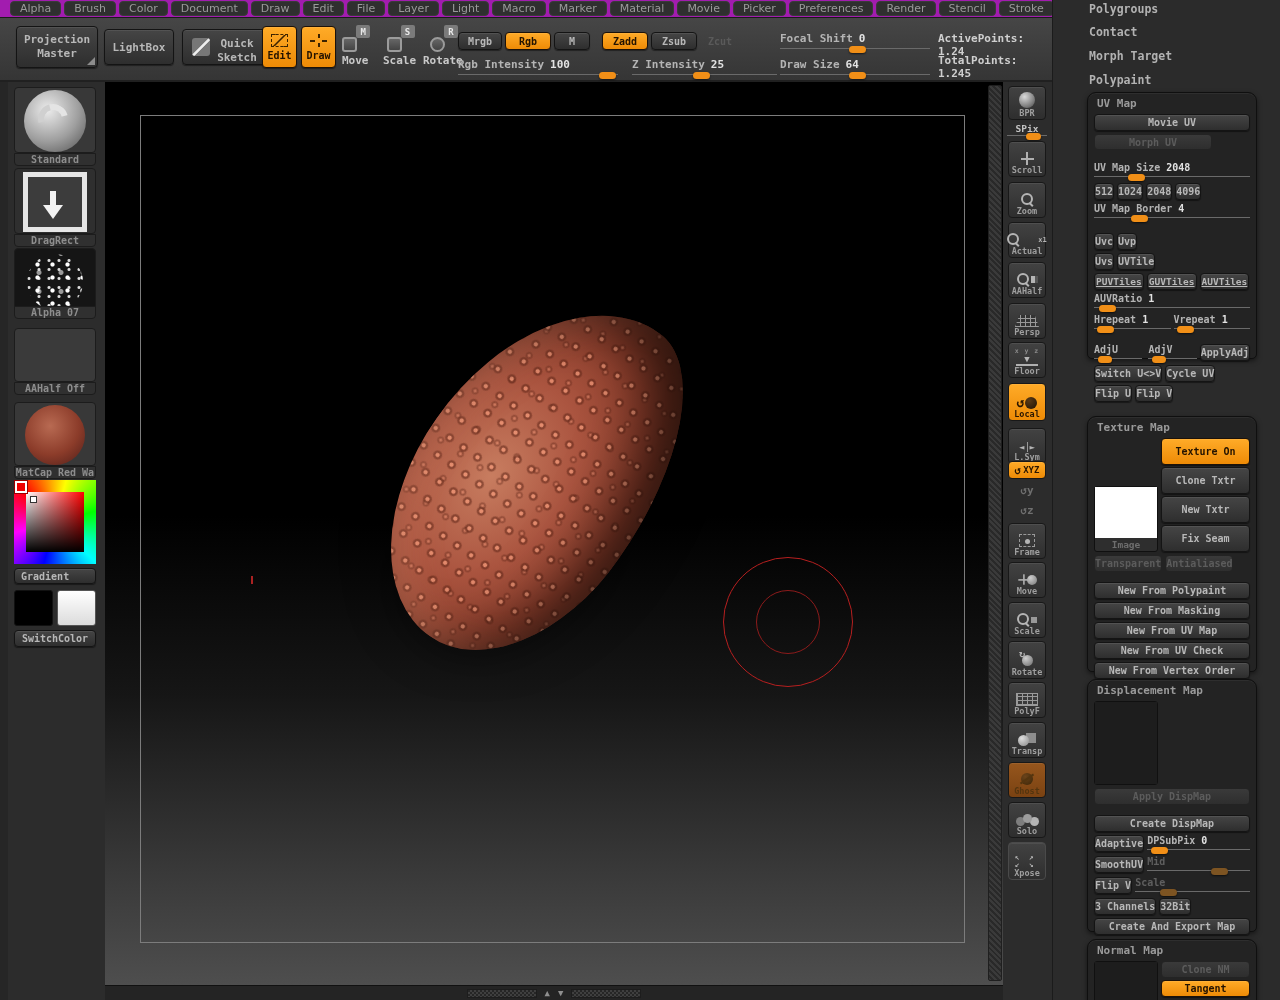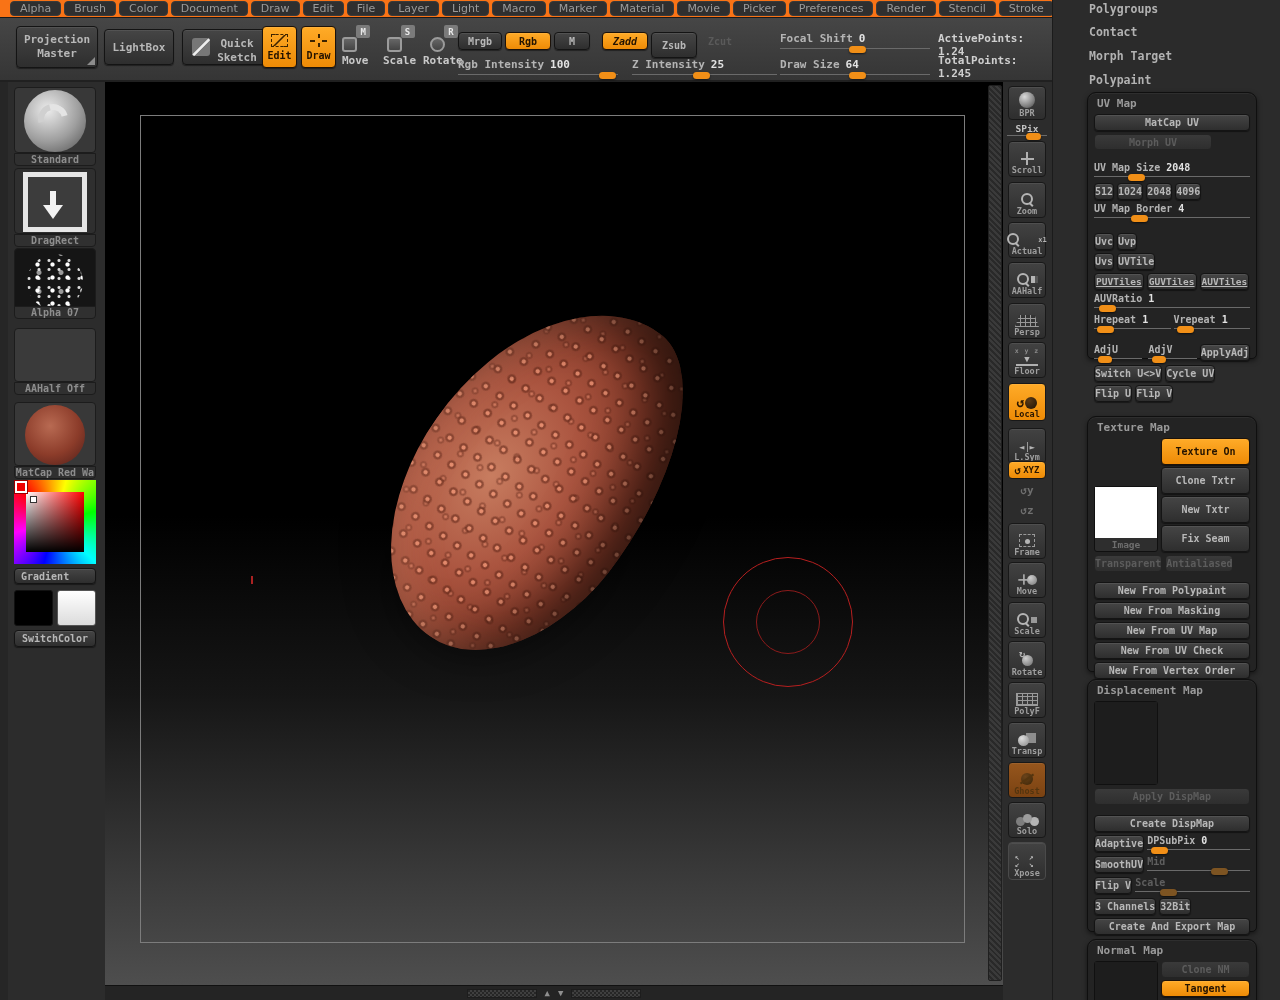--- a/index.html
+++ b/index.html
@@ -1,21 +1,21 @@
 <!DOCTYPE html>
 <html><head>
 <meta charset="utf-8">
 <style>
   * { margin:0; padding:0; box-sizing:border-box; }
   html,body { width:1280px; height:1000px; overflow:hidden; background:#2c2c2c;
     font-family:"DejaVu Sans Mono","Liberation Mono",monospace; }
   .abs { position:absolute; }
 
   
-  #menubar { position:absolute; left:0; top:0; width:1164px; height:18px; background:#f97316;
+  #menubar { position:absolute; left:0; top:0; width:1164px; height:18px; background:#a21caf;
     border-bottom:1px solid #1a1a1a; display:flex; align-items:center; gap:3px; padding-left:10px; }
   .menu-item { height:15px; padding:0 9px; display:flex; align-items:center; background:#2f2f2f;
     border:1px solid #3a3a3a; border-radius:4px; color:#9a9a9a; font:11px "DejaVu Sans",sans-serif; white-space:nowrap; }
 
   
   #topbar { position:absolute; left:0; top:18px; width:1052px; height:64px;
     background:linear-gradient(180deg,#464646,#353535); border-bottom:2px solid #202020; }
   .btn { display:flex; align-items:center; justify-content:center; text-align:center;
     background:linear-gradient(#454545,#2e2e2e); border:1px solid #141414; border-radius:4px;
     color:#b8b8b8; font-weight:bold; font-size:10px;
@@ -197,24 +197,24 @@
 
   <div class="btn abs" style="left:458px;top:14px;width:44px;height:18px;position:absolute;">
       <span>Mrgb</span>
     </div>
   <div class="btn on abs" style="left:505px;top:14px;width:46px;height:18px;position:absolute;">
       <span>Rgb</span>
     </div>
   <div class="btn abs" style="left:554px;top:14px;width:36px;height:18px;position:absolute;">
       <span>M</span>
     </div>
-  <div class="btn on abs" style="left:602px;top:14px;width:46px;height:18px;position:absolute;font-style:italic;">
+  <div class="btn on abs" style="left:602px;top:14px;width:46px;height:18px;position:absolute;">
       <span>Zadd</span>
     </div>
-  <div class="btn abs" style="left:651px;top:14px;width:46px;height:26px;position:absolute;">
+  <div class="btn abs" style="left:651px;top:14px;width:46px;height:18px;position:absolute;">
       <span>Zsub</span>
     </div>
   <div class="btn flat abs" style="left:700px;top:14px;width:40px;height:18px;position:absolute;">
       <span>Zcut</span>
     </div>
 
   <div class="sld abs" style="left:458px;top:40px;width:160px;position:absolute;">
     <div class="lab">
         <span>Rgb Intensity</span>
         <b>100</b>
@@ -453,21 +453,21 @@
 <div id="sidepanel">
   <div class="shead" style="top:2px;">Polygroups</div>
   <div class="shead" style="top:25px;">Contact</div>
   <div class="shead" style="top:49px;">Morph Target</div>
   <div class="shead" style="top:73px;">Polypaint</div>
 
   <div class="panel" style="top:92px;height:267px;">
     <div class="ptitle">UV Map</div>
     <div class="pbody">
       <div class="btn">
-          <span>MatCap UV</span>
+          <span>Movie UV</span>
         </div>
       <div class="btn off" style="width:118px;height:16px;">
           <span>Morph UV</span>
         </div>
       <div class="gap"></div>
       <div class="sld small">
         <div class="lab">
             <span>UV Map Size</span>
             <b>2048</b>
           </div>

